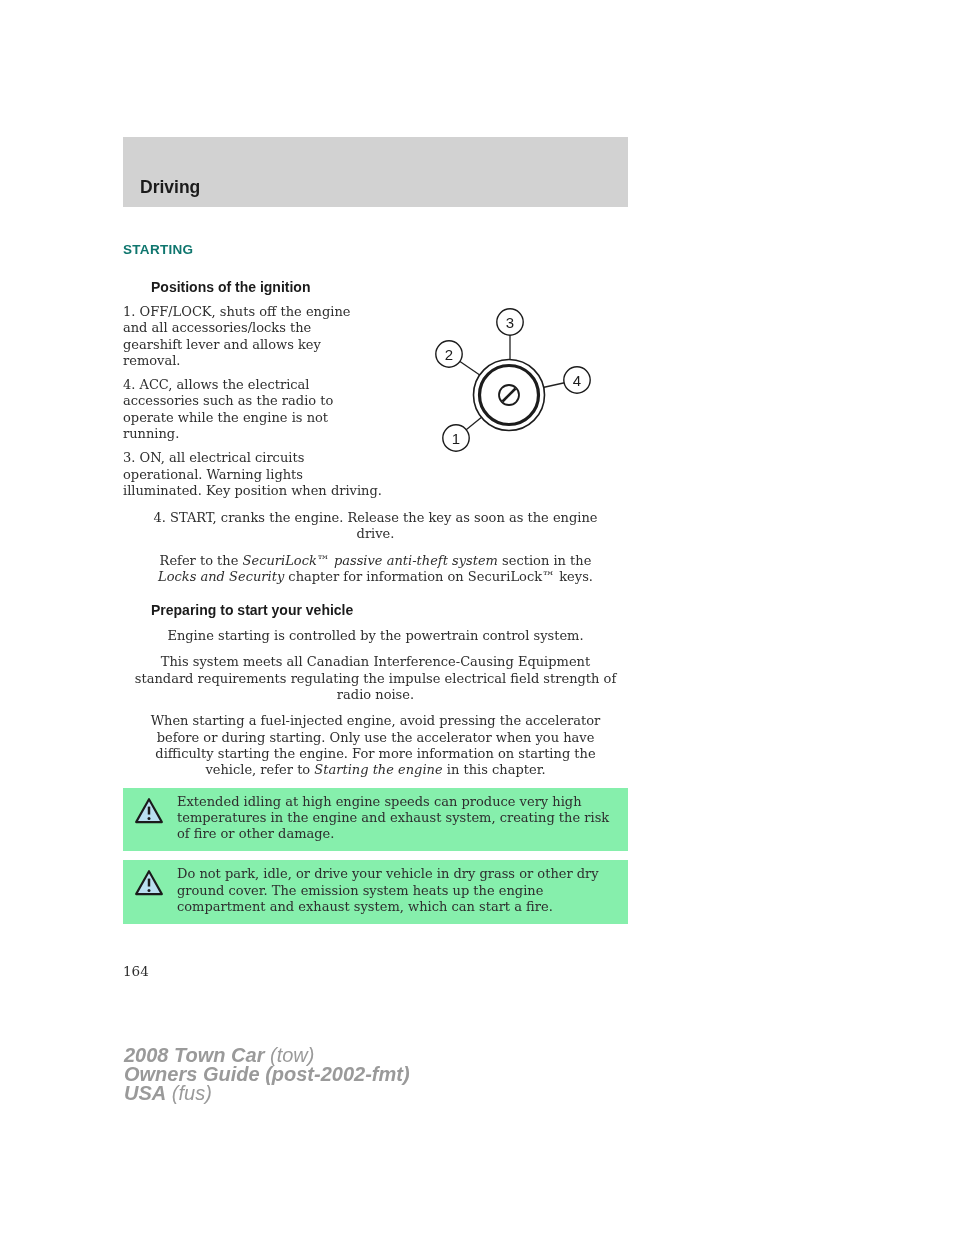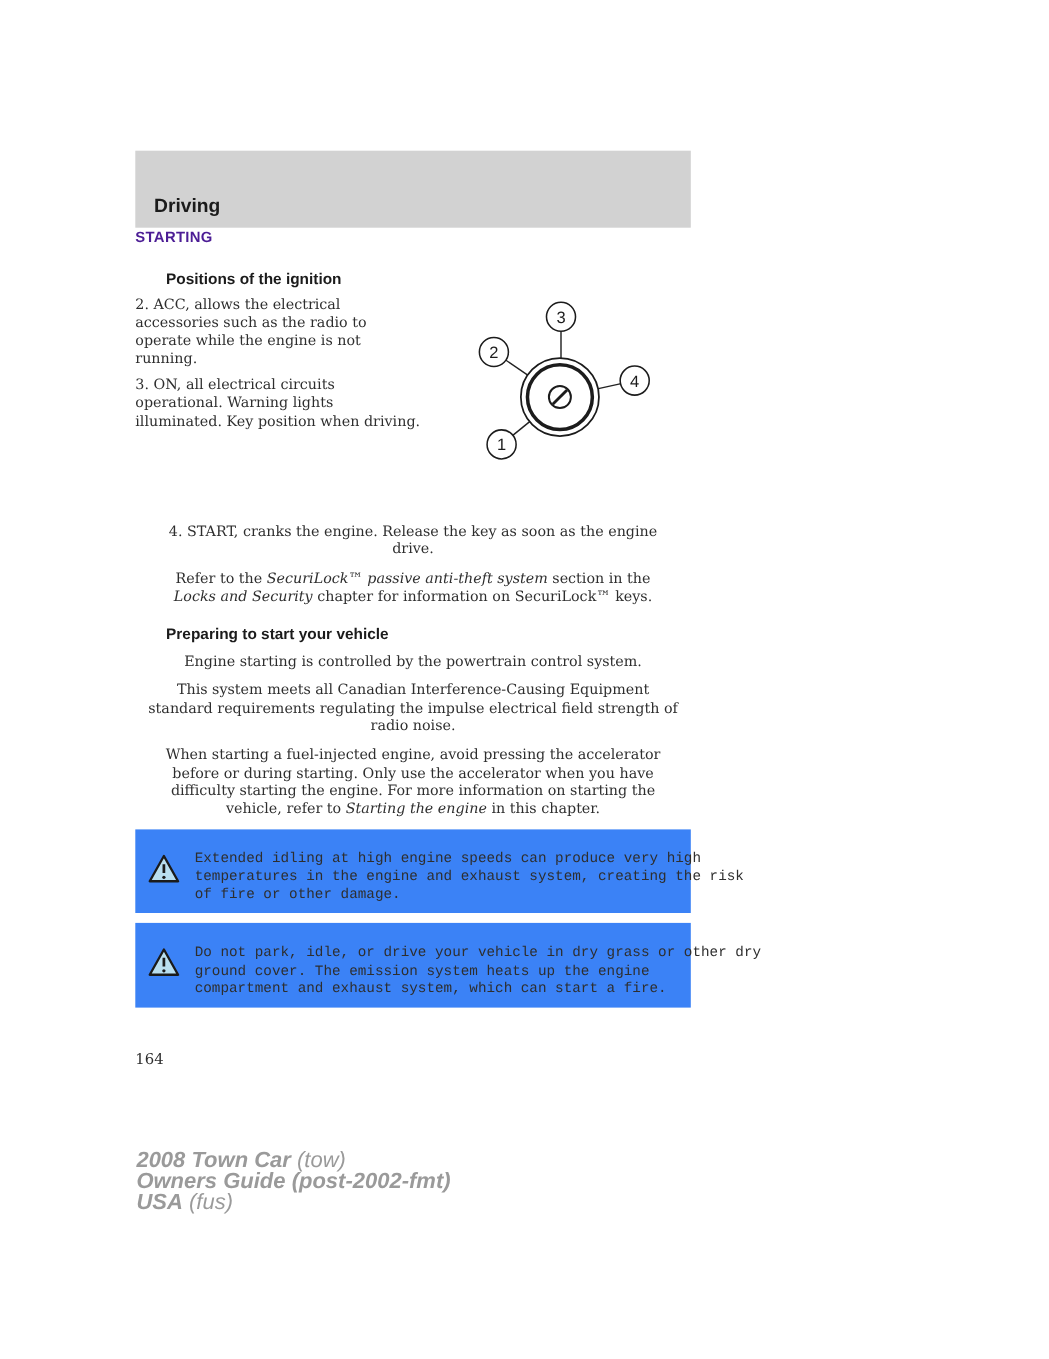--- a/index.html
+++ b/index.html
@@ -5,37 +5,37 @@
 <style>
   * { margin:0; padding:0; box-sizing:border-box; }
   html,body { background:#ffffff; }
   body { width:954px; height:1235px; font-family:"DejaVu Serif", serif; color:#2e2e2e; }
   .page { position:relative; width:954px; height:1235px; background:#fff; overflow:hidden; }
   .content { position:absolute; left:123px; top:137px; width:505px; }
 
   .banner { height:70px; background:#d2d2d2; display:flex; align-items:flex-end; padding:0 0 9px 17px; }
   .banner-title { font-family:"Liberation Sans", sans-serif; font-weight:bold; font-size:17.5px; color:#1b1b1b;text-align:right; }
 
-  .h-section { font-family:"Liberation Sans", sans-serif; font-weight:bold; font-size:13.5px; color:#4c1d95; margin-top:1px; letter-spacing:.3px; }
+  .h-section { font-family:"Liberation Sans", sans-serif; font-weight:bold; font-size:13.5px; color:#0f766e; margin-top:35px; letter-spacing:.3px; }
   .h-sub { font-family:"Liberation Sans", sans-serif; font-weight:bold; font-size:14px; color:#1b1b1b;padding-left:28px; }
   .h-positions { margin-top:22px; }
   .h-preparing { margin-top:17px; }
 
   .tline { font-size:13px; line-height:16.3px; white-space:nowrap; }
   .it { font-style:italic; }
   .bd { font-weight:bold; }
 
   .ign-region { position:relative; margin-top:9px; min-height:196px; }
   .ign-item { margin-top:8px; }
   .ign-item:first-child { margin-top:0; }
   .ign-diagram { position:absolute; left:305px; top:0; width:172px; height:157px; }
   .para { margin-top:10px;text-align:center; }
   .para-item4 { margin-top:10px; }
 
-  .warn { background:#3b82f6; margin-top:9px; padding:19px 8px 9px 11px;font-family:Liberation Mono, monospace; }
+  .warn { background:#86efac; margin-top:9px; padding:6px 8px 9px 11px; }
   .warn2 { }
   .warn-icon { float:left; width:30px; height:32px; margin:1px 13px 0 0; }
   .warn .tline { white-space:normal; }
   .warn .wline { white-space:nowrap; }
 
   .page-number { margin-top:39px; font-size:13.5px; }
 
   .footer { position:absolute; left:124px; top:1046px; font-family:"Liberation Sans", sans-serif; font-style:italic; color:#9a9a9a; }
   .footer .tline { font-size:20px; line-height:19px; white-space:nowrap; }
 
@@ -50,21 +50,27 @@
     <div class="banner">
       <div class="banner-title">Driving</div>
     </div>
 
     <div class="h-section">STARTING</div>
 
     <div class="h-sub h-positions">Positions of the ignition</div>
 
     <div class="ign-region">
       <div class="ign-item">
-          <div class="tline wline"><span>2. ACC, allows the electrical</span></div>
+          <div class="tline wline"><span>1. OFF/LOCK, shuts off the engine</span></div>
+          <div class="tline wline"><span>and all accessories/locks the</span></div>
+          <div class="tline wline"><span>gearshift lever and allows key</span></div>
+          <div class="tline wline"><span>removal.</span></div>
+        </div>
+      <div class="ign-item">
+          <div class="tline wline"><span>4. ACC, allows the electrical</span></div>
           <div class="tline wline"><span>accessories such as the radio to</span></div>
           <div class="tline wline"><span>operate while the engine is not</span></div>
           <div class="tline wline"><span>running.</span></div>
         </div>
       <div class="ign-item">
           <div class="tline wline"><span>3. ON, all electrical circuits</span></div>
           <div class="tline wline"><span>operational. Warning lights</span></div>
           <div class="tline wline"><span>illuminated. Key position when driving.</span></div>
         </div>
 

